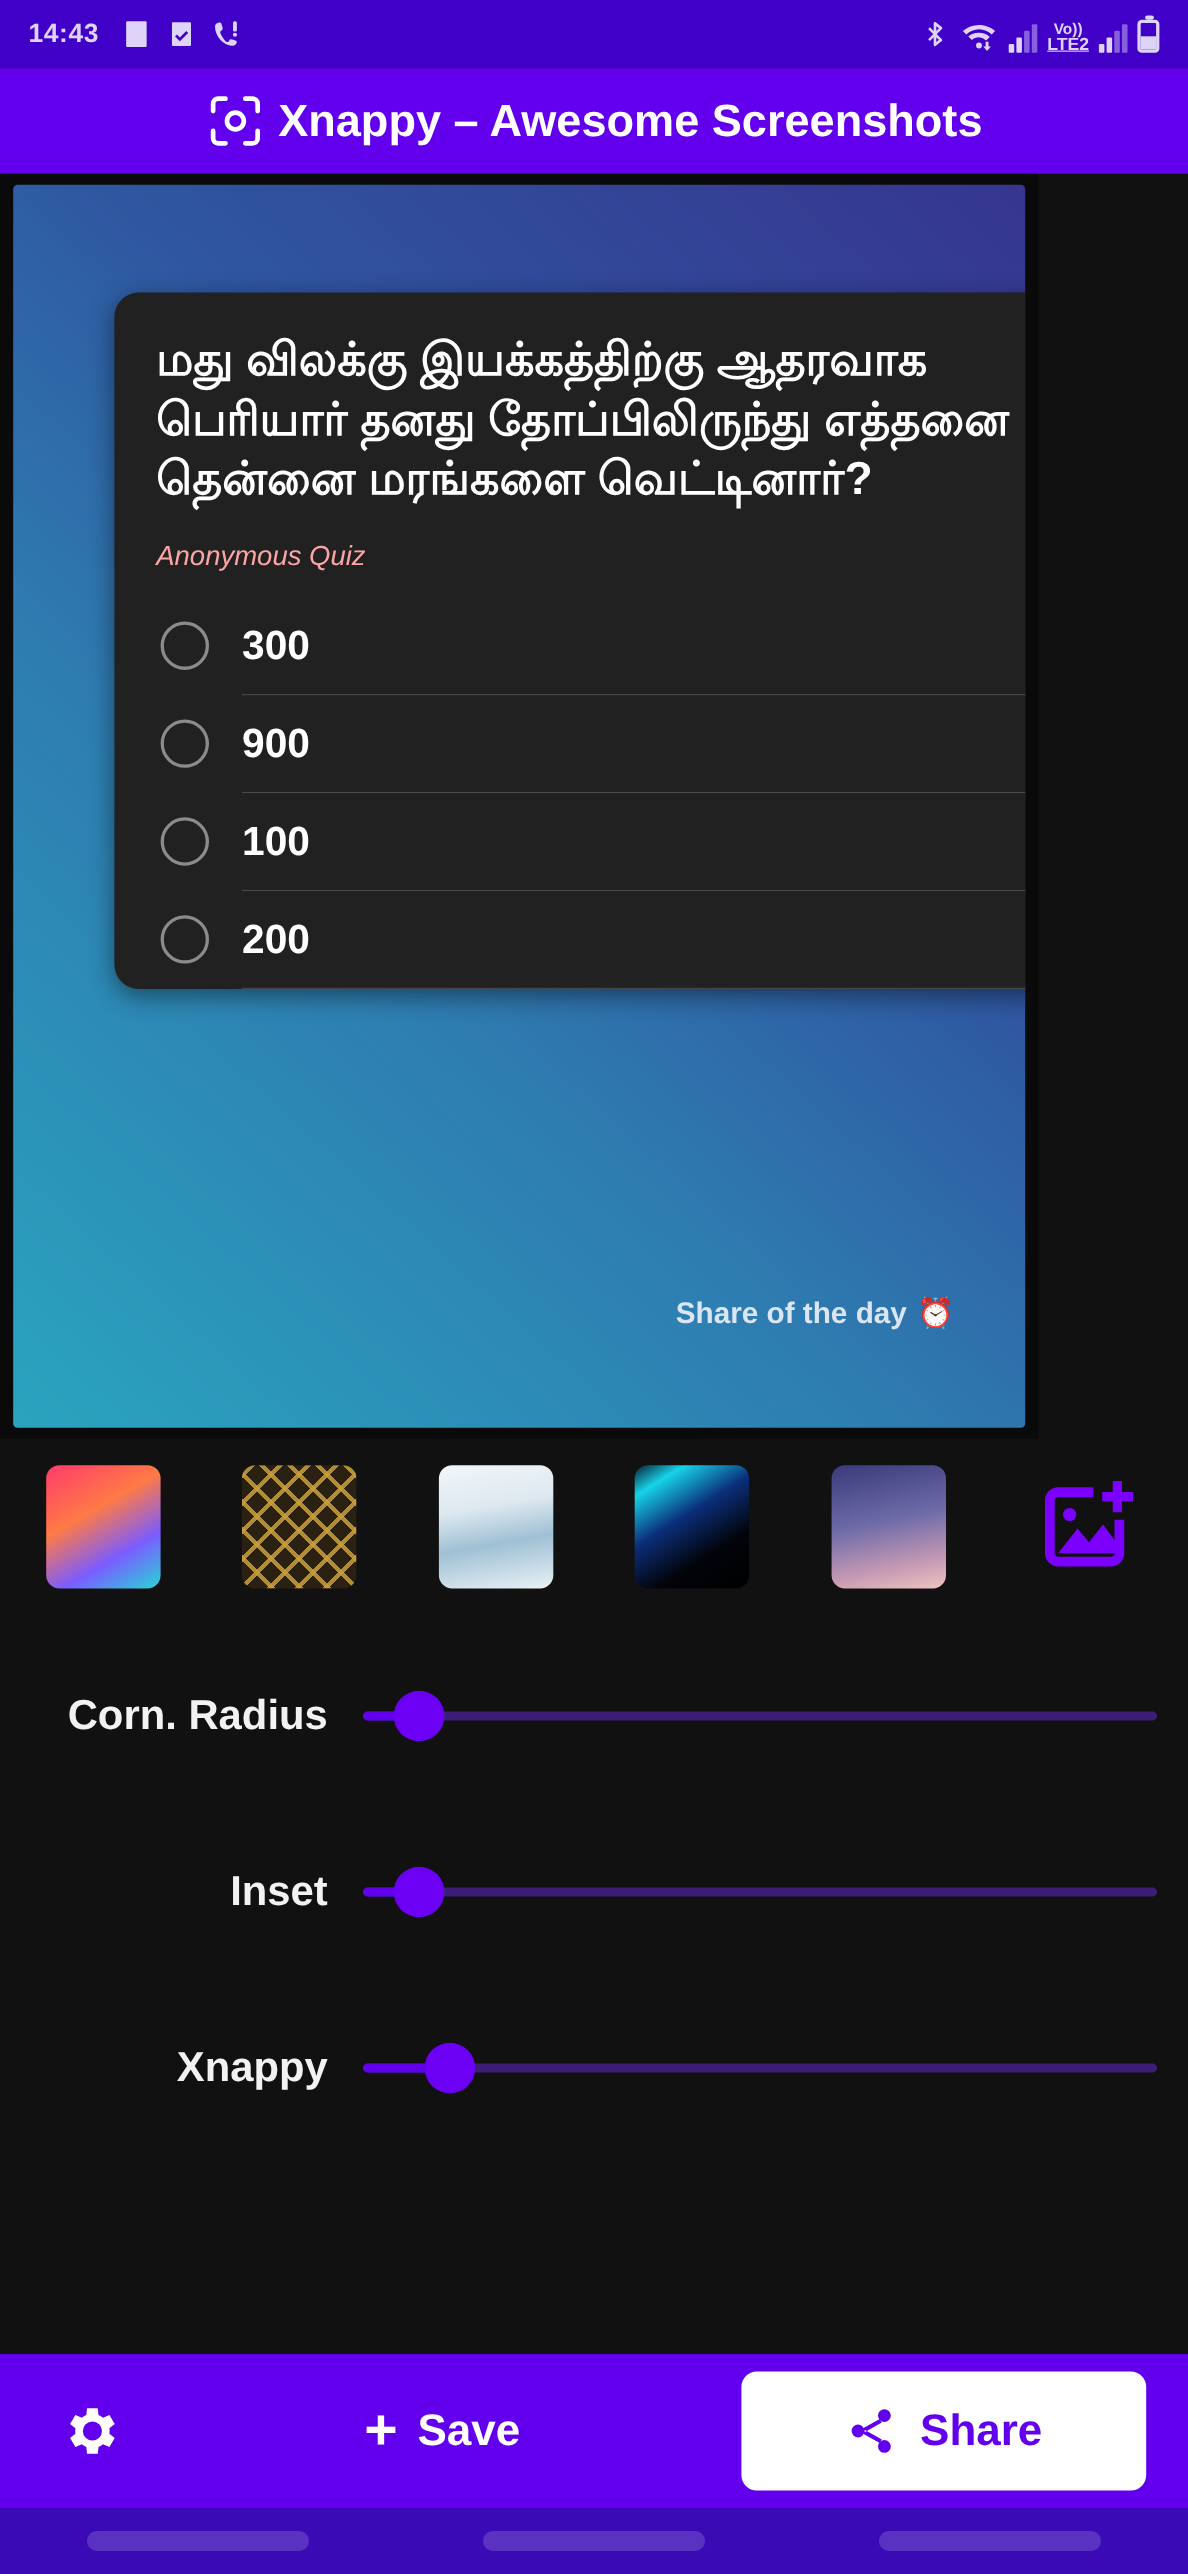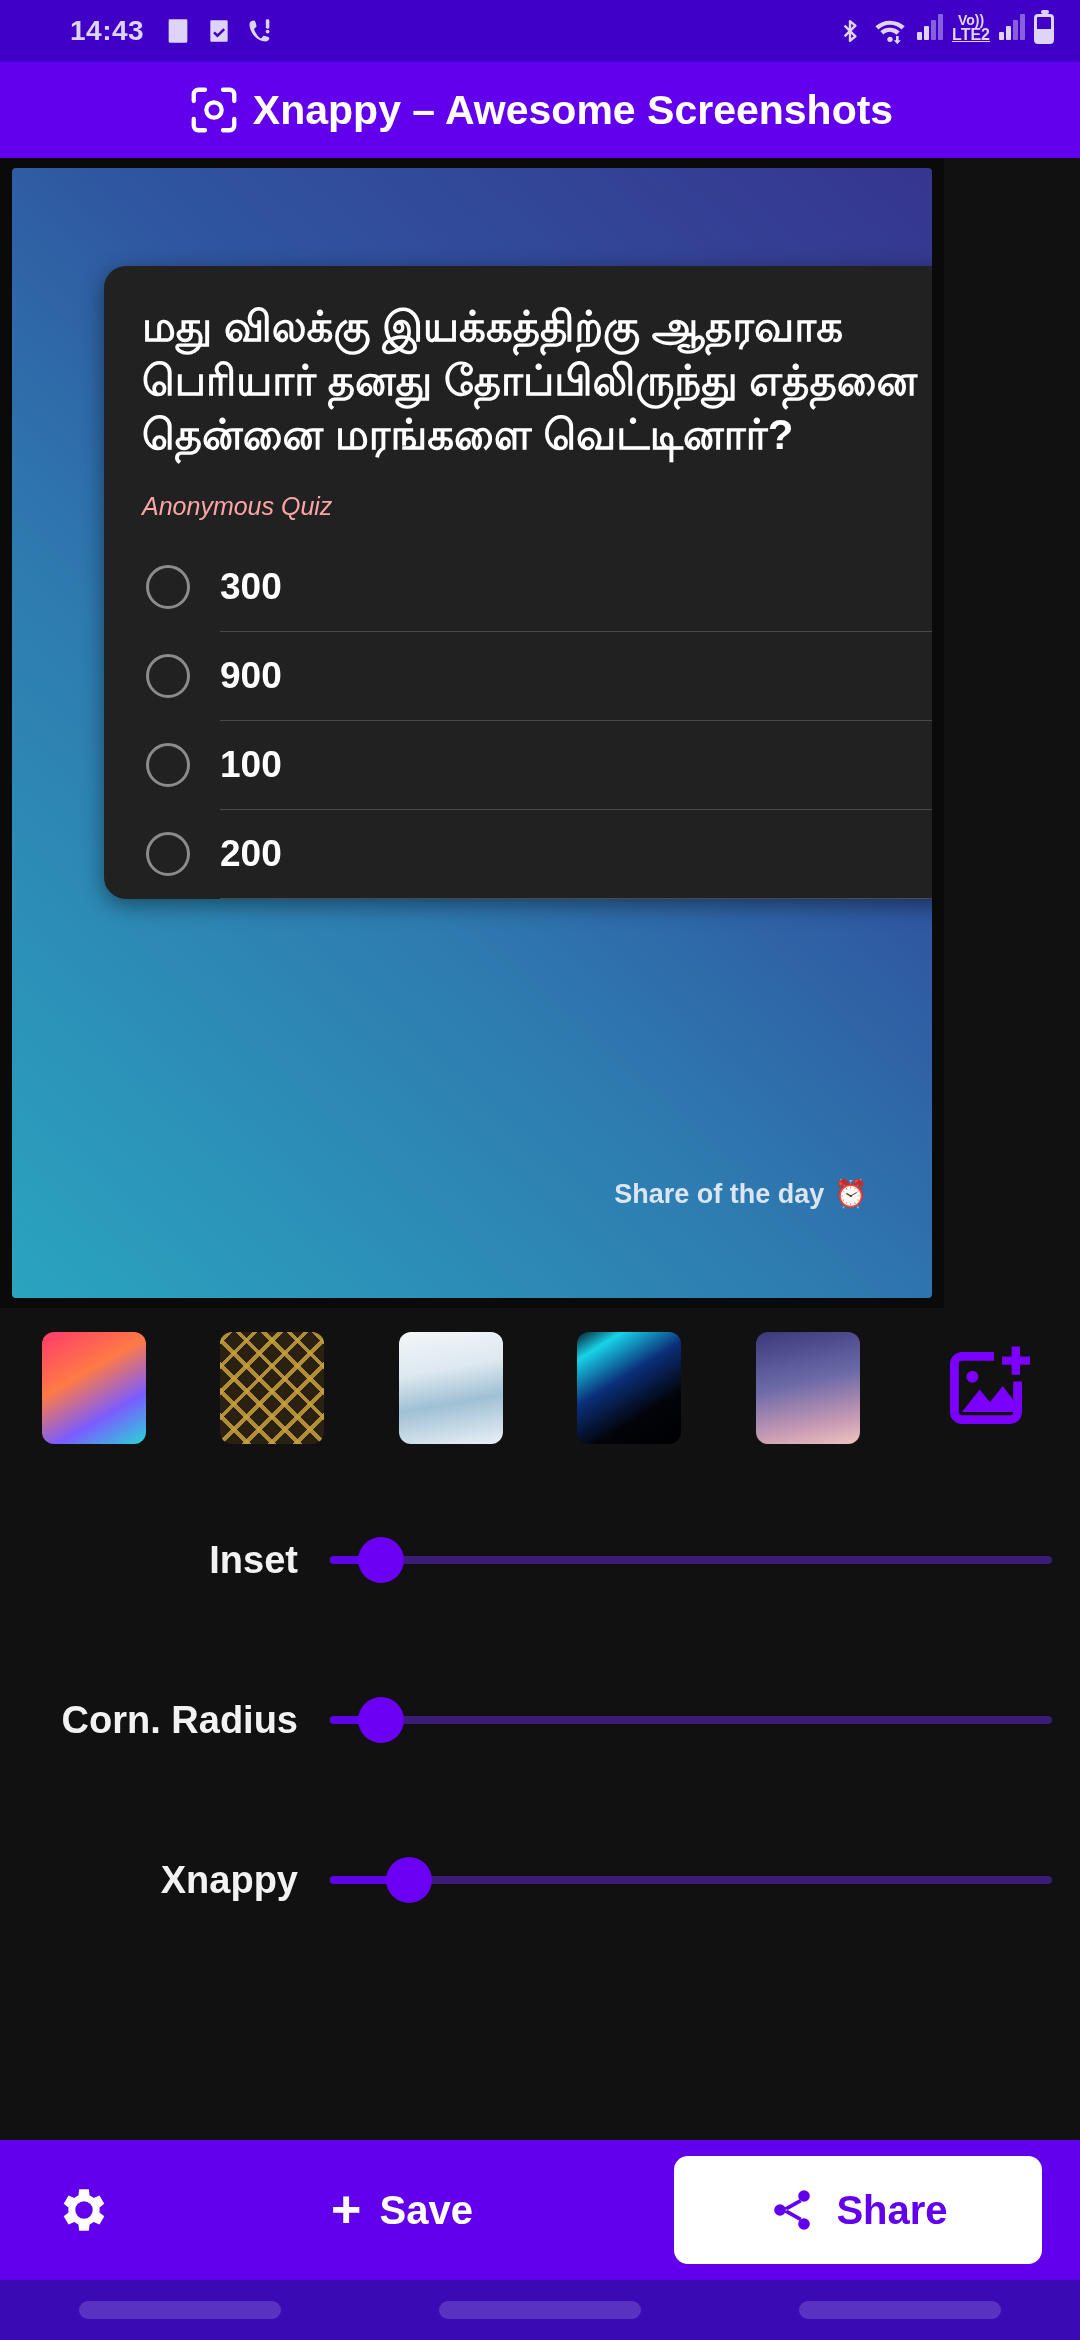--- a/index.html
+++ b/index.html
@@ -10,23 +10,23 @@
     overflow:hidden;
   }
   .phone { position:relative; width:1080px; height:2340px; background:#111111; }
 
   
   .statusbar {
     position:absolute; top:0; left:0; width:1080px; height:62px;
     background:#4100c8;
     display:flex; align-items:center; padding:0 26px;
   }
-  .sb-clock { color:#ded4f7; font-size:28px; font-weight:bold; letter-spacing:.5px;margin-left:44px; }
+  .sb-clock { color:#ded4f7; font-size:24px; font-weight:bold; letter-spacing:.5px; }
   .sb-left-icons { display:flex; align-items:center; gap:14px; margin-left:20px; }
-  .sb-right { margin-left:auto; display:flex; align-items:flex-start; gap:9px; }
+  .sb-right { margin-left:auto; display:flex; align-items:flex-end; gap:9px; }
   .sb-ico { display:block; }
   .volte { display:flex; flex-direction:column; align-items:center; line-height:.95;
            color:#ded4f7; font-size:14px; font-weight:bold; }
   .volte .l2 { font-size:16px;text-decoration:underline; }
   .bars { display:flex; align-items:flex-end; gap:2px; height:26px; }
   .bars i { display:block; width:5px; background:#ded4f7; border-radius:1px; }
   .bars i:nth-child(1){ height:8px; }
   .bars i:nth-child(2){ height:14px; }
   .bars i:nth-child(3){ height:20px; opacity:.45; }
   .bars i:nth-child(4){ height:26px; opacity:.45; }
@@ -247,30 +247,30 @@
         <path d="M3 6a3 3 0 013-3h8v2.2H6A.8.8 0 005.2 6v12c0 .45.35.8.8.8h12a.8.8 0 00.8-.8v-7.6H21V18a3 3 0 01-3 3H6a3 3 0 01-3-3V6z"></path>
         <path d="M6 18l4.4-5.6 2.6 3.1 3.2-4L21 18H6z"></path>
         <circle cx="8.6" cy="9.2" r="1.5"></circle>
         <path d="M18.4 1.6h2.1v2.5H23v2.1h-2.5v2.5h-2.1V6.2H16V4.1h2.4V1.6z"></path>
       </svg>
     </div>
   </div>
 
   <div class="sliders">
     <div class="slider-row">
-      <span class="slider-label">Inset</span>
+      <span class="slider-label">Corn. Radius</span>
       <span class="track-wrap">
         <span class="track"></span>
         <span class="track-fill" style="width:7%"></span>
         <span class="knob" style="left:7%"></span>
       </span>
     </div>
 
     <div class="slider-row">
-      <span class="slider-label">Corn. Radius</span>
+      <span class="slider-label">Inset</span>
       <span class="track-wrap">
         <span class="track"></span>
         <span class="track-fill" style="width:7%"></span>
         <span class="knob" style="left:7%"></span>
       </span>
     </div>
 
     <div class="slider-row">
       <span class="slider-label">Xnappy</span>
       <span class="track-wrap">

